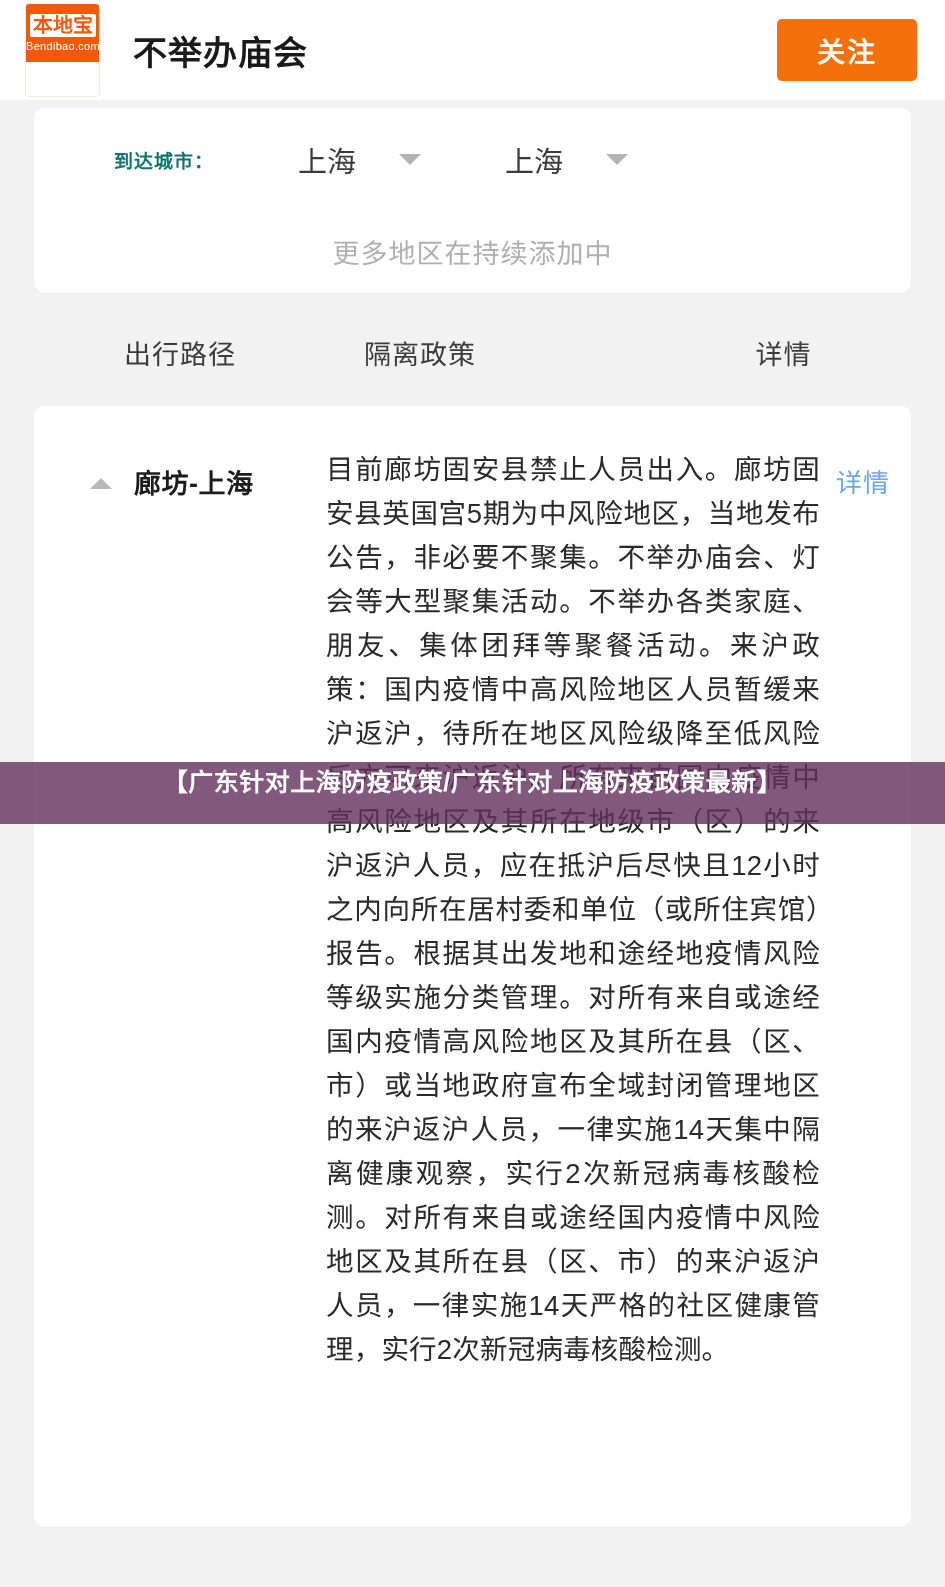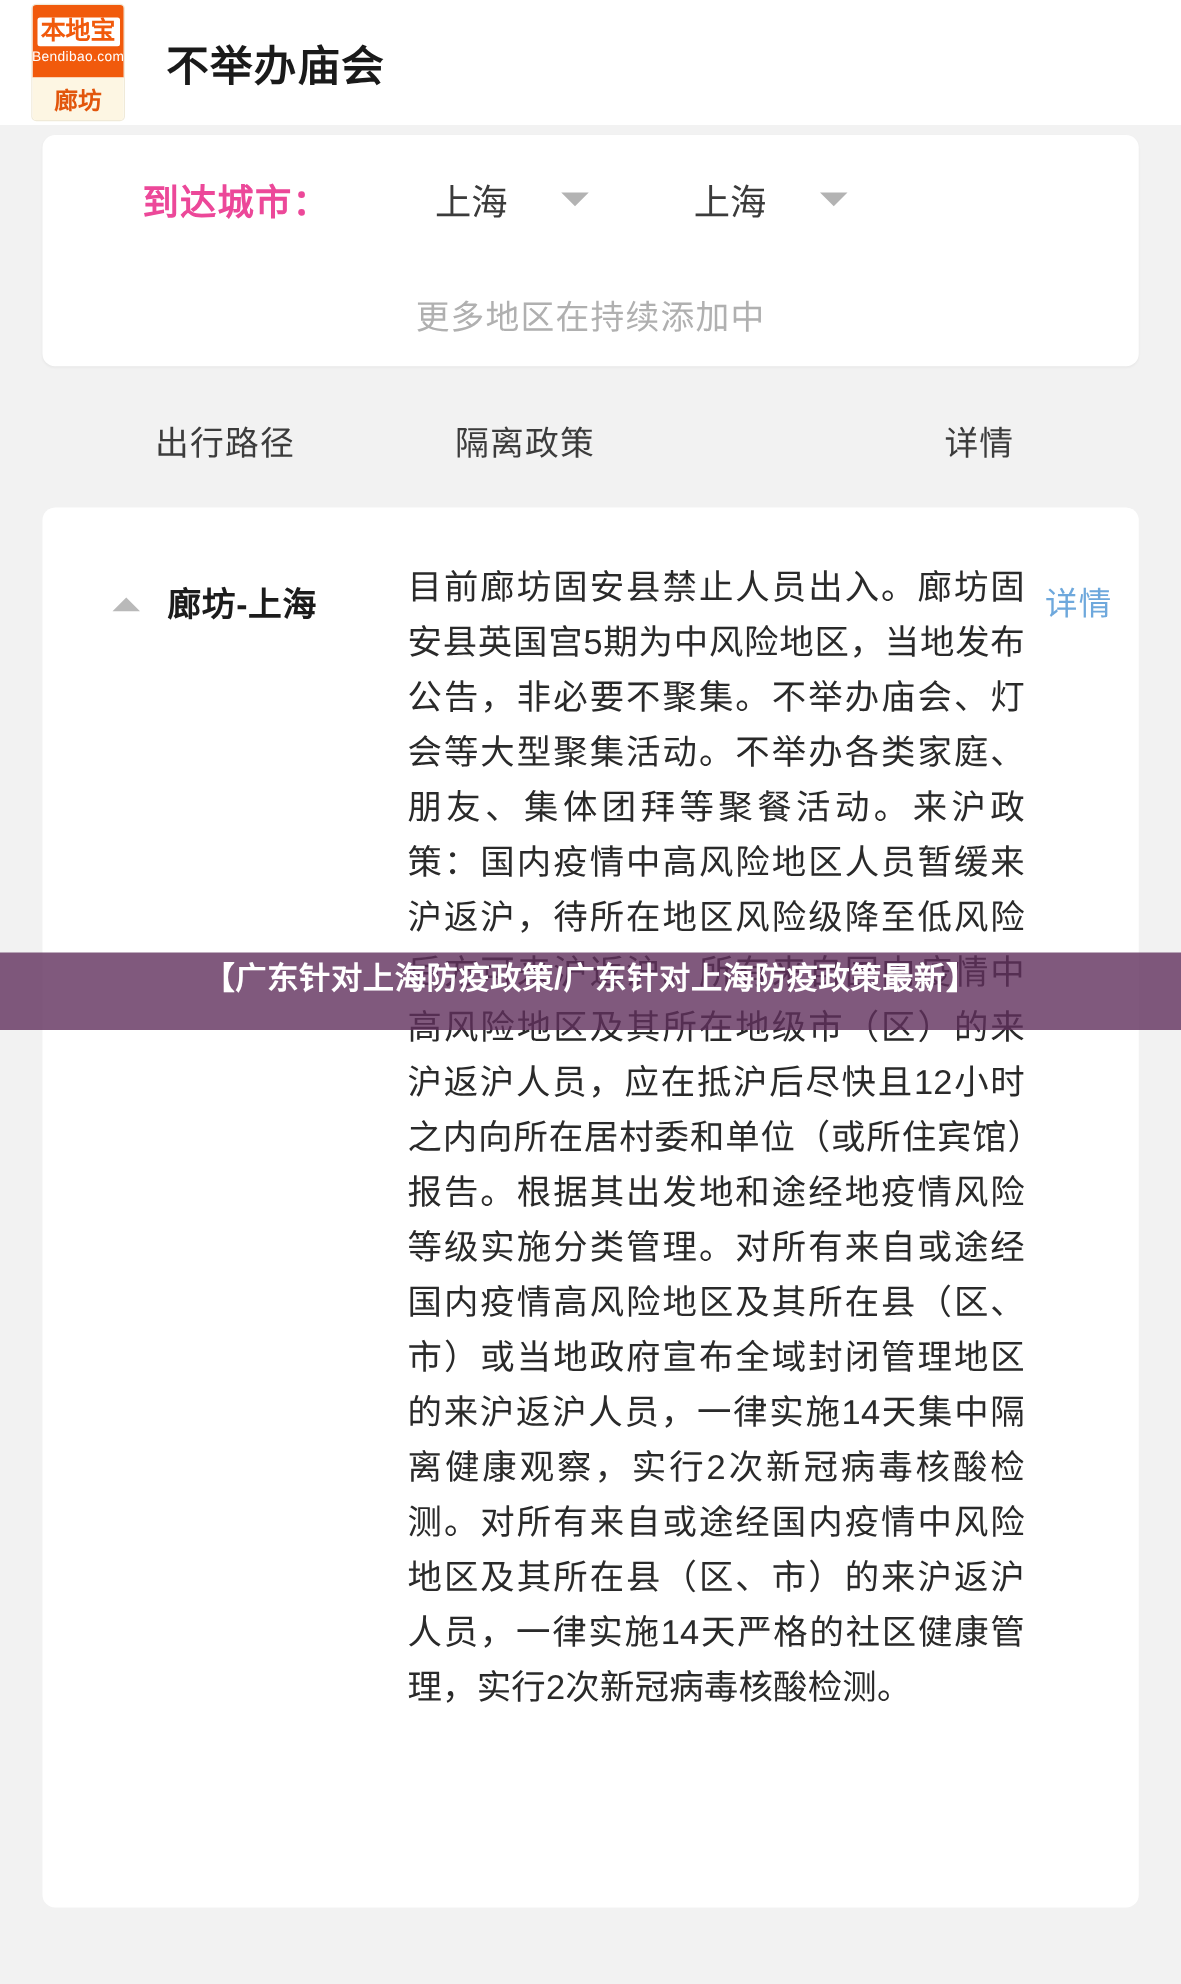--- a/index.html
+++ b/index.html
@@ -24,21 +24,21 @@
     background: #ffffff;
     display: flex;
     align-items: center;
     padding: 0 28px 0 0;
   }
   .logo {
     width: 73px;
     height: 92px;
     margin-left: 26px;
     display: flex;
-    flex-direction: column;
+    flex-direction: row;
     border-radius: 3px;
     overflow: hidden;
     flex: 0 0 auto;
     box-shadow: 0 0 0 1px #f0ead8;
   }
   .logo-top {
     background: #f15a0c;
     color: #fff;
     height: 58px;
     display: flex;
@@ -100,23 +100,23 @@
     border-radius: 10px;
     padding: 30px 0 22px 0;
     box-shadow: 0 1px 2px rgba(0,0,0,0.04);
   }
   .selector-row {
     display: flex;
     align-items: center;
     padding: 0 10px 0 80px;
   }
   .selector-label {
-    font-size: 29px;
-    font-weight: bold;
-    color: #ec4899;
+    font-size: 19px;
+    font-weight: bold;
+    color: #0f766e;
     letter-spacing: 1px;
   }
   .select {
     display: flex;
     align-items: center;
     cursor: pointer;
     margin-left: 84px;
     gap: 17px;
   }
   .select:first-of-type { margin-left: 98px; }
@@ -237,20 +237,21 @@
 
   <div class="header">
     <div class="logo">
       <div class="logo-top">
         <div class="l1">本地宝</div>
         <div class="l2">Bendibao.com</div>
       </div>
       <div class="logo-bottom">廊坊</div>
     </div>
     <div class="site-title">不举办庙会</div>
+    <button class="follow-btn">关注</button>
   </div>
 
   <div class="selector-card">
     <div class="selector-row">
       <div class="selector-label">到达城市：</div>
       <div class="select">
         <span class="val">上海</span>
         <span class="caret"></span>
       </div>
       <div class="select">

